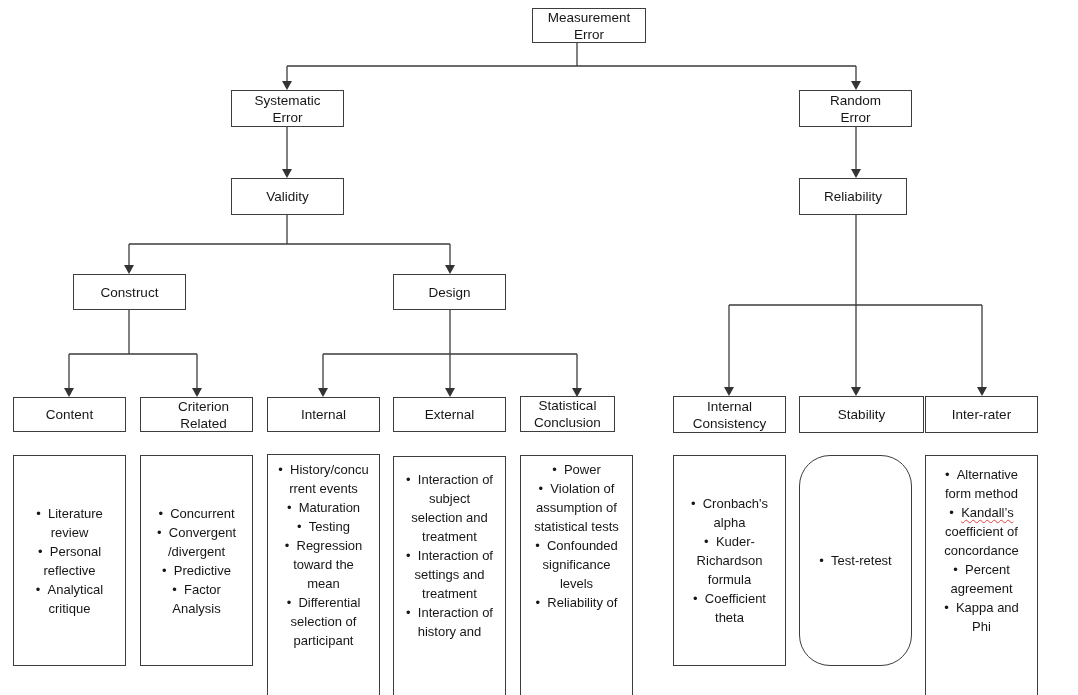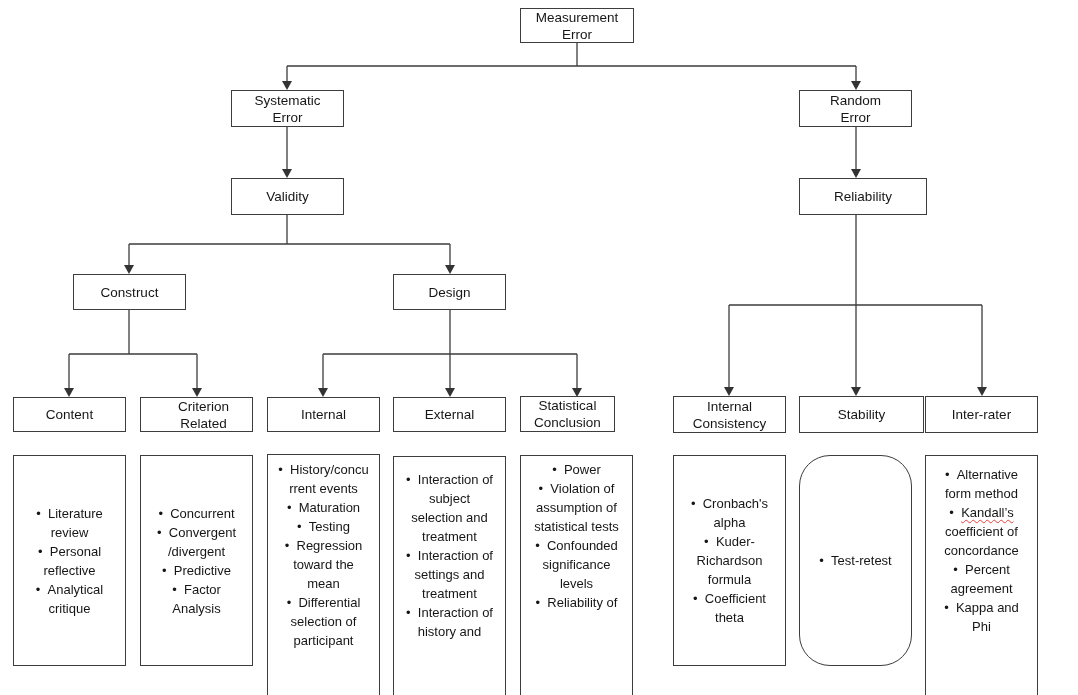--- a/index.html
+++ b/index.html
@@ -87,33 +87,33 @@
       <polygon points="192,388 202,388 197,397"></polygon>
       <polygon points="318,388 328,388 323,397"></polygon>
       <polygon points="445,388 455,388 450,397"></polygon>
       <polygon points="572,388 582,388 577,397"></polygon>
       <polygon points="724,387 734,387 729,396"></polygon>
       <polygon points="851,387 861,387 856,396"></polygon>
       <polygon points="977,387 987,387 982,396"></polygon>
     </g>
   </svg>
 
-  <div class="node" style="left:520px; top:8px; width:114px; height:35px;">
+  <div class="node" style="left:532px; top:8px; width:114px; height:35px;">
     <span>Measurement Error</span>
   </div>
   <div class="node" style="left:231px; top:90px; width:113px; height:37px;">
     <span>Systematic Error</span>
   </div>
   <div class="node pad-lg" style="left:799px; top:90px; width:113px; height:37px;">
     <span>Random Error</span>
   </div>
   <div class="node" style="left:231px; top:178px; width:113px; height:37px;">
     <span>Validity</span>
   </div>
-  <div class="node" style="left:799px; top:178px; width:128px; height:37px;">
+  <div class="node" style="left:799px; top:178px; width:108px; height:37px;">
     <span>Reliability</span>
   </div>
   <div class="node" style="left:73px; top:274px; width:113px; height:36px;">
     <span>Construct</span>
   </div>
   <div class="node" style="left:393px; top:274px; width:113px; height:36px;">
     <span>Design</span>
   </div>
   <div class="node" style="left:13px; top:397px; width:113px; height:35px;">
     <span>Content</span>

